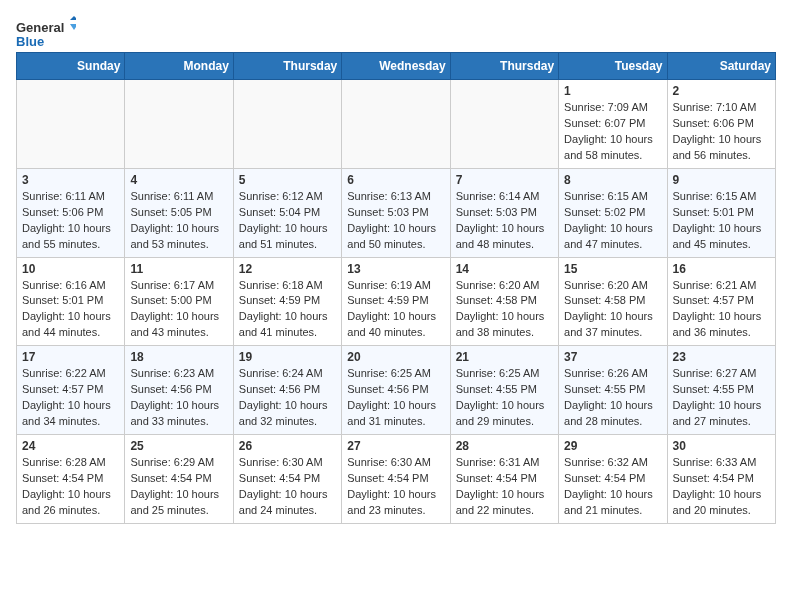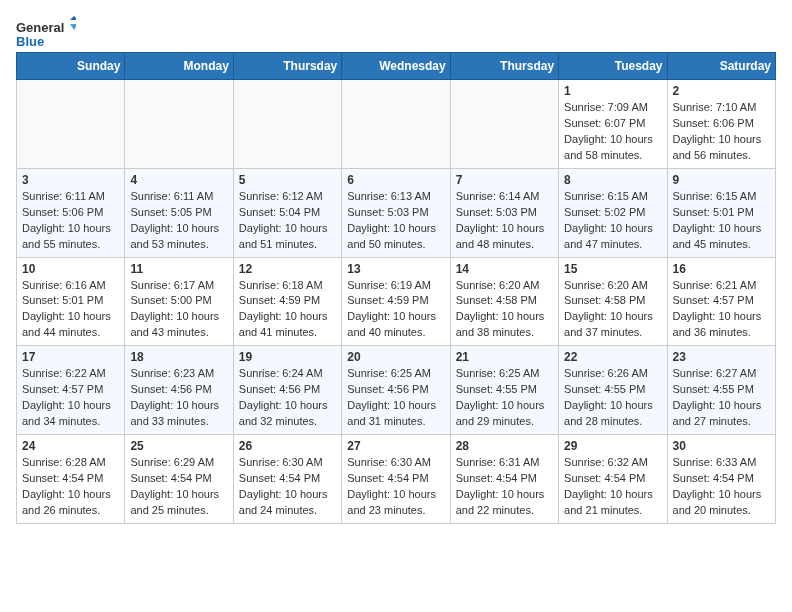--- a/index.html
+++ b/index.html
@@ -194,21 +194,21 @@
         </td>
         <td>
           <span class="day-num">20</span>
           <div class="day-info">Sunrise: 6:25 AM<br>Sunset: 4:56 PM<br>Daylight: 10 hours and 31 minutes.</div>
         </td>
         <td>
           <span class="day-num">21</span>
           <div class="day-info">Sunrise: 6:25 AM<br>Sunset: 4:55 PM<br>Daylight: 10 hours and 29 minutes.</div>
         </td>
         <td>
-          <span class="day-num">22</span>
+          <span class="day-num">37</span>
           <div class="day-info">Sunrise: 6:26 AM<br>Sunset: 4:55 PM<br>Daylight: 10 hours and 28 minutes.</div>
         </td>
         <td>
           <span class="day-num">23</span>
           <div class="day-info">Sunrise: 6:27 AM<br>Sunset: 4:55 PM<br>Daylight: 10 hours and 27 minutes.</div>
         </td>
       </tr>
       <tr>
         <td>
           <span class="day-num">24</span>

